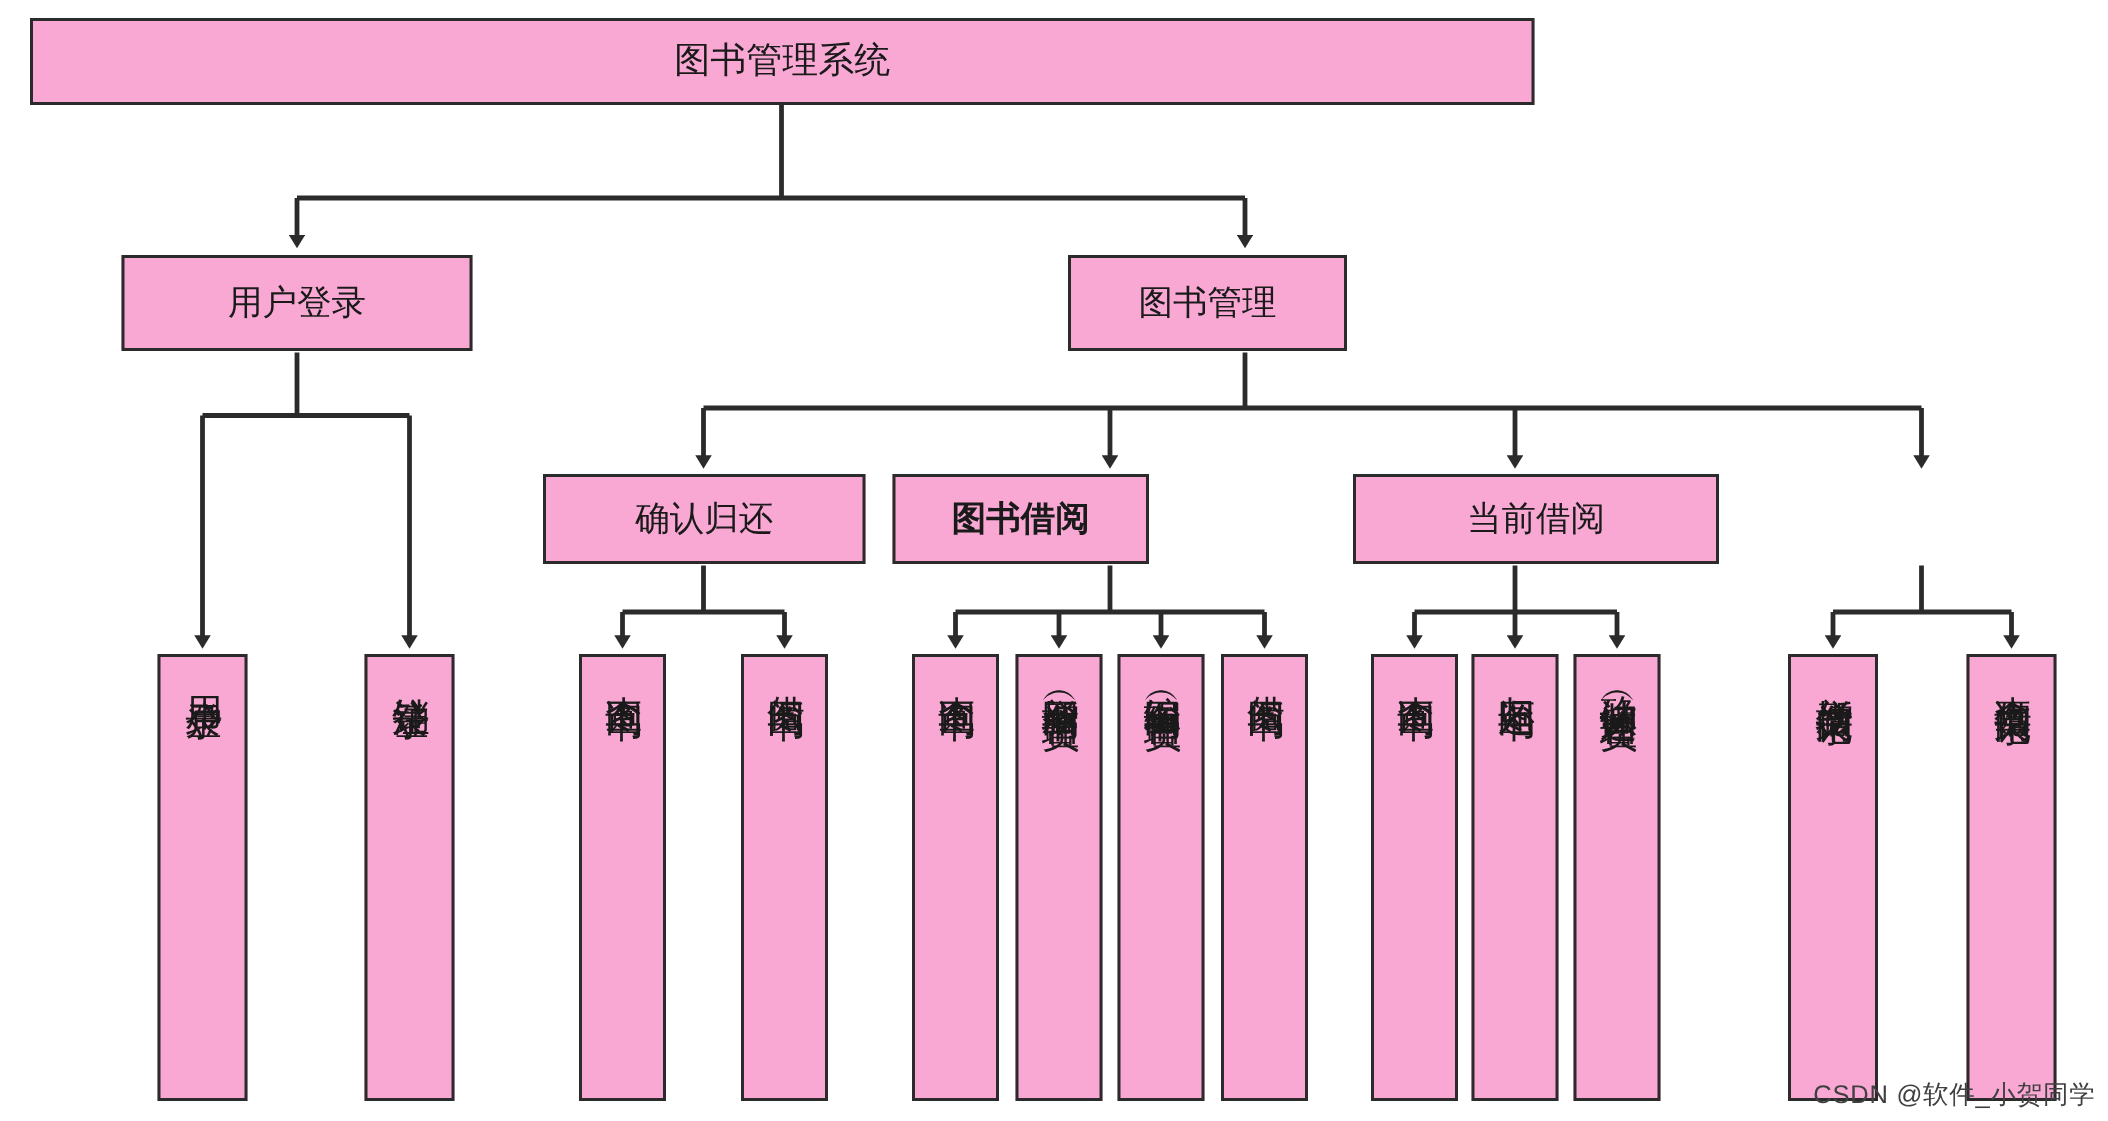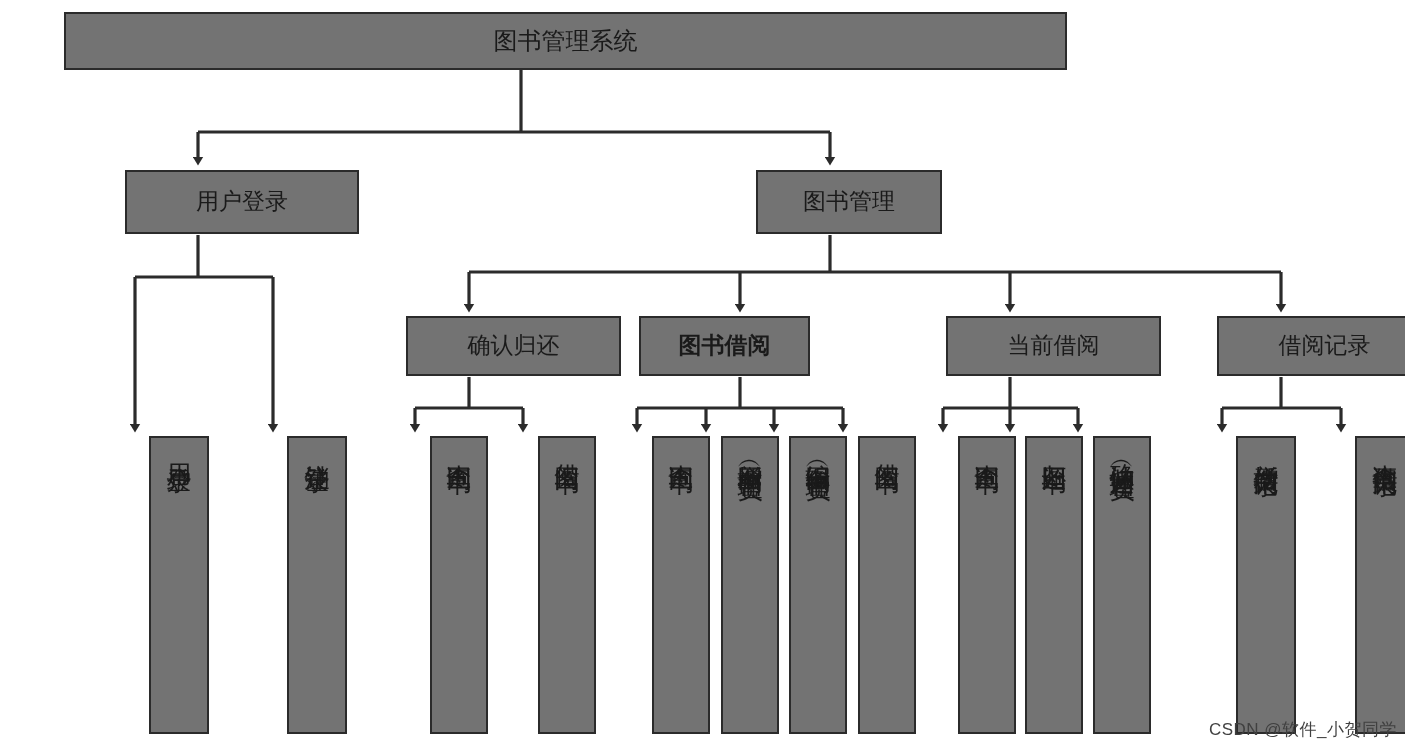--- a/index.html
+++ b/index.html
@@ -22,27 +22,26 @@
   svg.edges {
     position: absolute;
     top: 0; left: 0;
     width: 1405px;
     height: 747px;
     pointer-events: none;
   }
   .node {
     position: absolute;
     box-sizing: border-box;
-    background: #737373;
+    background: #f9a8d4;
     border: 2.5px solid #2b2b2b;
     display: flex;
     align-items: center;
     justify-content: center;
     overflow: hidden;
-    margin-left: 44px;
   }
   .node-label {
     color: #1a1a1a;
     text-align: center;
     line-height: 1.12;
     white-space: nowrap;
   }
   .node.horiz .node-label {
     writing-mode: horizontal-tb;
     font-size: 23px;
@@ -139,25 +138,22 @@
   <div class="node horiz" style="left:712px; top:170px; width:186px; height:64px;">
     <span class="node-label">图书管理</span>
   </div>
 
   <div class="node horiz" style="left:362px; top:316px; width:215px; height:60px;">
     <span class="node-label">确认归还</span>
   </div>
   <div class="node horiz" style="left:595px; top:316px; width:171px; height:60px;font-weight:bold;">
     <span class="node-label">图书借阅</span>
   </div>
-  <div class="node horiz" style="left:902px; top:316px; width:215px; height:60px;">
+  <div class="node horiz" style="left:902px; top:316px; width:244px; height:60px;">
     <span class="node-label">当前借阅</span>
-  </div>
-  <div class="node horiz" style="left:1173px; top:316px; width:215px; height:60px;">
-    <span class="node-label">借阅记录</span>
   </div>
 
   <div class="node vert" style="left:105px; top:436px; width:60px; height:298px;">
     <span class="node-label">用户登录</span>
   </div>
   <div class="node vert" style="left:243px; top:436px; width:60px; height:298px;">
     <span class="node-label">注销登录</span>
   </div>
 
   <div class="node vert" style="left:386px; top:436px; width:58px; height:298px;">

